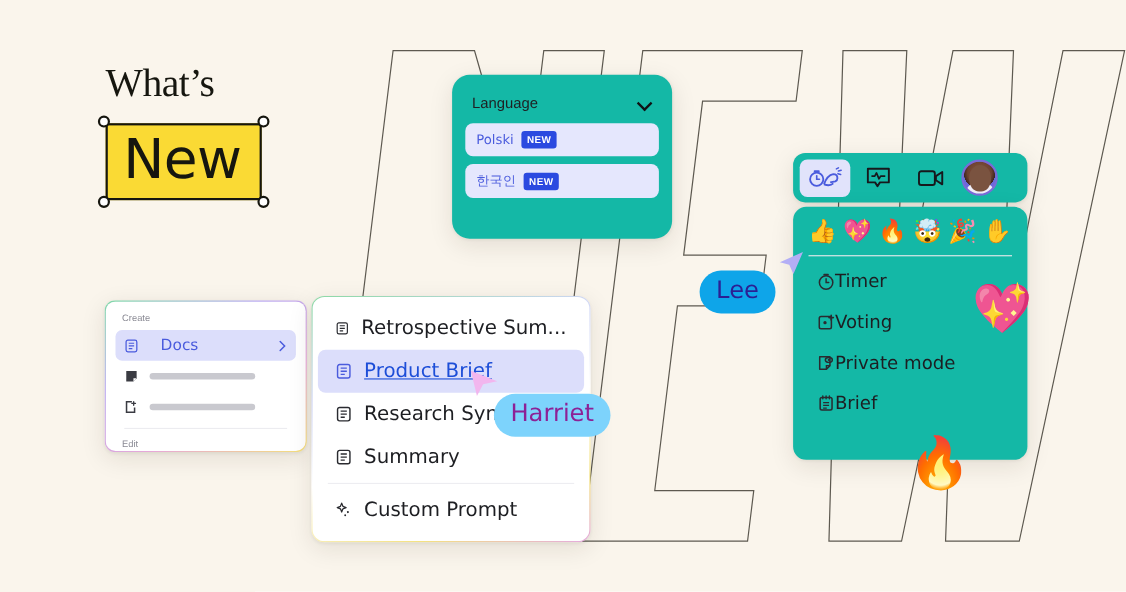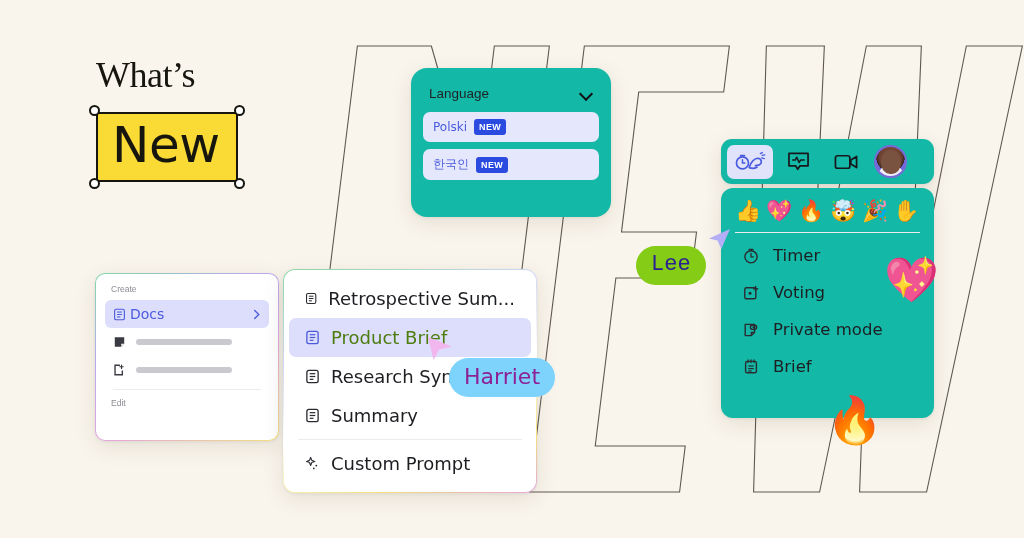--- a/index.html
+++ b/index.html
@@ -117,34 +117,34 @@
     font-weight: bold;
     letter-spacing: 0.4px;
     border-radius: 3px;
     padding: 3px 5px 3px 5px;
     font-family: "Liberation Sans", sans-serif;
   }
 
   
   #create-card {
     left: 95px; top: 273px;
-    width: 184px; height: 168px;
+    width: 184px; height: 138px;
     border-radius: 10px;
     padding: 10px 9px 8px 9px;
     border: 1.2px solid transparent;
     background:
       linear-gradient(#ffffff,#ffffff) padding-box,
       linear-gradient(150deg,#7fd9a8,#b8a8f0,#e7a8d8,#f4e07a) border-box;
   }
   .section-label {
     font-size: 8.5px; color: #8a8a94; padding-left: 6px;
     font-family: "Liberation Sans", sans-serif;
   }
   #docs-row {
-    display: flex; align-items: center; gap: 4px;
+    display: flex; align-items: center; gap: 20px;
     background: #dcdefb;
     border-radius: 6px;
     margin-top: 6px;
     padding: 6px 8px;
   }
   #docs-row .dlabel {
     font-size: 14px; color: #4a5bdd; flex: 1;
     font-family: "DejaVu Sans", sans-serif;
   }
   .skel-row {
@@ -175,21 +175,21 @@
     padding: 9px 16px;
     margin: 0 5px;
     border-radius: 7px;
   }
   .tpl-row .tlabel {
     font-size: 18px; color: #1d1e22;
     font-family: "DejaVu Sans", sans-serif;
     white-space: nowrap;
   }
   .tpl-row.sel { background: #dcdefb; }
-  .tpl-row.sel .tlabel { color: #4d7c0f; }
+  .tpl-row.sel .tlabel { color: #1d4ed8; text-decoration: underline; }
   #tpl-divider { height: 1px; background: #ededf1; margin: 4px 14px; }
 
   
   #toolbar-card {
     left: 721px; top: 139px;
     width: 213px; height: 45px;
     border-radius: 11px;
     display: flex; align-items: center;
     padding: 0 6px;
     gap: 2px;
@@ -227,40 +227,40 @@
     border-radius: 12px;
     padding: 8px 0 0 0;
   }
   #emoji-row {
     display: flex; align-items: center; justify-content: space-between;
     padding: 2px 14px 6px 14px;
   }
   #emoji-row .emo { font-size: 21px; line-height: 26px; }
   #tools-divider { height: 1px; background: #ececed; margin: 2px 14px 4px 14px; }
   .tool-row {
-    display: flex; align-items: center; gap: 14px;
+    display: flex; align-items: center; gap: 0;
     padding: 9px 16px 9px 22px;
   }
   .tool-row .tlabel {
     font-size: 16.5px; color: #1d1e22;
     font-family: "DejaVu Sans", sans-serif;
   }
 
   
   .cursor-wrap { position: absolute; }
   .cursor-arrow { position: absolute; }
   .cursor-pill {
     position: absolute;
     border-radius: 999px;
     padding: 6px 15px 8px 15px;
     font-size: 22px;
     font-family: "DejaVu Sans", sans-serif;
     white-space: nowrap;
   }
-  #lee-pill { background: #84cc16; color: #2b1f94; font-family: Liberation Mono, monospace; }
+  #lee-pill { background: #0ea5e9; color: #2b1f94; }
   #harriet-pill { background: #7dd3fc; color: #8d2196; }
 
   
   .sticker { position: absolute; pointer-events: none; }
 </style>
 </head>
 <body>
 
 <div id="stage">
 

